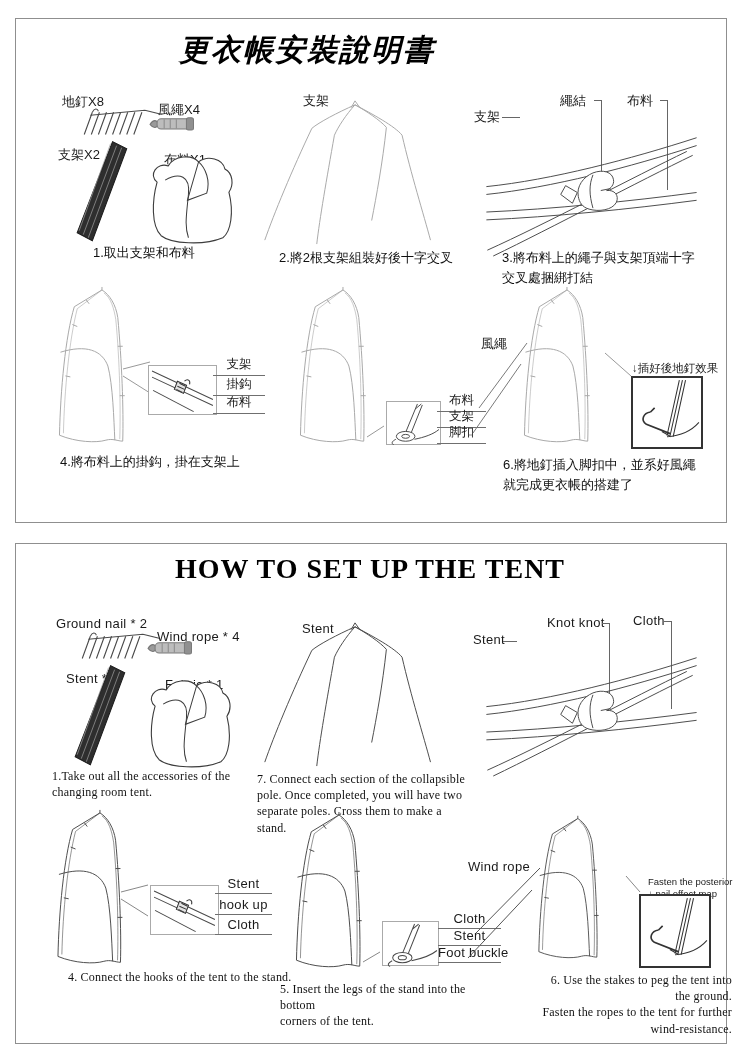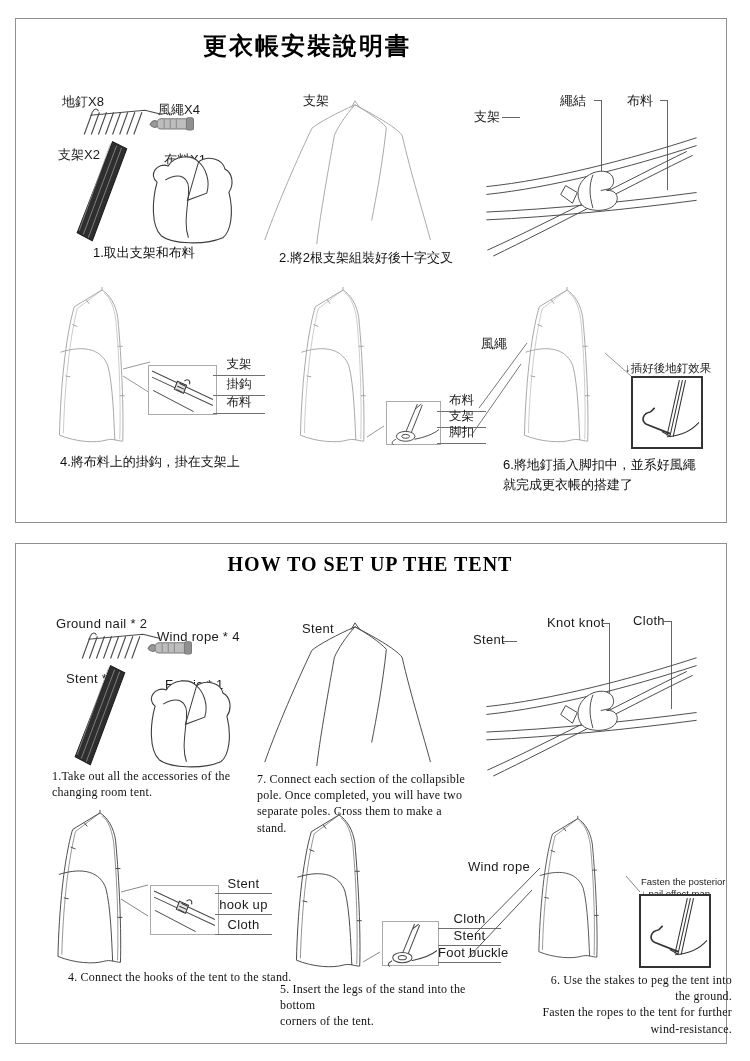--- a/index.html
+++ b/index.html
@@ -1,36 +1,36 @@
 <!DOCTYPE html>
 <html><head>
 <meta charset="utf-8">
 <style>
   html,body{margin:0;padding:0;background:#fff;}
   #page{position:relative;width:750px;height:1061px;background:#fff;overflow:hidden;
         font-family:"Liberation Sans",sans-serif;color:#1a1a1a;}
   .panel{position:absolute;border:1px solid #8f8f8f;background:#fff;}
   .title-zh{position:absolute;left:15px;width:584px;text-align:center;
-        font-family:"Liberation Sans",sans-serif;font-weight:bold;font-size:24px;
-        letter-spacing:2px;color:#000;}
+        font-family:"Liberation Sans",sans-serif;font-weight:bold;font-size:30px;
+        letter-spacing:2px;color:#000;font-style:italic;}
   .title-en{position:absolute;left:15px;width:710px;text-align:center;
-        font-family:"Liberation Serif",serif;font-weight:bold;font-size:20px;
+        font-family:"Liberation Serif",serif;font-weight:bold;font-size:28px;
         letter-spacing:1px;color:#000;}
   .lbl{position:absolute;font-size:13px;white-space:nowrap;color:#1a1a1a;}
   .lbl-en{font-family:"Liberation Sans",sans-serif;font-size:13px;letter-spacing:.3px;}
   .cap{position:absolute;font-size:13px;line-height:1.5;white-space:pre-line;color:#111;}
   .cap-en{font-family:"Liberation Serif",serif;font-size:12px;line-height:1.35;
         letter-spacing:.2px;white-space:pre-line;}
   .ulbl{position:absolute;border-bottom:1px solid #6f6f6f;text-align:center;
         padding-bottom:2px;font-size:12.5px;white-space:nowrap;}
   .ulbl-en{font-size:13px;letter-spacing:.3px;}
   .ln{position:absolute;background:#666;}
   .inset{position:absolute;border:1px solid #aaa;background:#fff;}
   .inset-dark{position:absolute;border:2px solid #333;background:#fff;}
-  .note{position:absolute;font-size:11.5px;white-space:pre-line;color:#222;}
+  .note{position:absolute;font-size:11.5px;white-space:pre-line;color:#222;margin-left:7px;}
   .note-en{font-size:9.5px;line-height:1.25;}
   svg.art{position:absolute;color:#4a4a4a;overflow:visible;}
   svg.art.light{color:#a8a8a8;}
 </style>
 </head>
 <body>
 
 <svg width="0" height="0" style="position:absolute" aria-hidden="true">
   <defs>
     <symbol id="tent" viewBox="0 0 100 170">
@@ -123,20 +123,22 @@
   <div class="ln" style="left:502px;top:117px;width:18px;height:1px;"></div>
   <div class="lbl" style="left:560px;top:92px;">繩結</div>
   <div class="ln" style="left:594px;top:100px;width:8px;height:1px;"></div>
   <div class="ln" style="left:601px;top:100px;width:1px;height:76px;"></div>
   <div class="lbl" style="left:627px;top:92px;">布料</div>
   <div class="ln" style="left:660px;top:100px;width:8px;height:1px;"></div>
   <div class="ln" style="left:667px;top:100px;width:1px;height:90px;"></div>
   <svg class="art" style="left:478px;top:126px;" width="226" height="132" viewBox="0 0 220 135">
       <use href="#knot"></use>
     </svg>
+  <div class="cap" style="left:502px;top:248px;">3.將布料上的繩子與支架頂端十字
+交叉處捆綁打結</div>
 
   <svg class="art light" style="left:44px;top:283px;" width="112" height="172" viewBox="0 0 112 172">
     <use href="#tent" x="6" y="2" width="100" height="168"></use>
     <path fill="none" stroke="#999" d="M79,86 L106,79 M79,93 L106,110"></path>
   </svg>
   <div class="inset" style="left:148px;top:365px;width:67px;height:48px;">
     <svg class="inset-fill" viewBox="0 0 66 46" style="color:#4a4a4a">
         <use href="#hookdetail"></use>
       </svg>
   </div>

